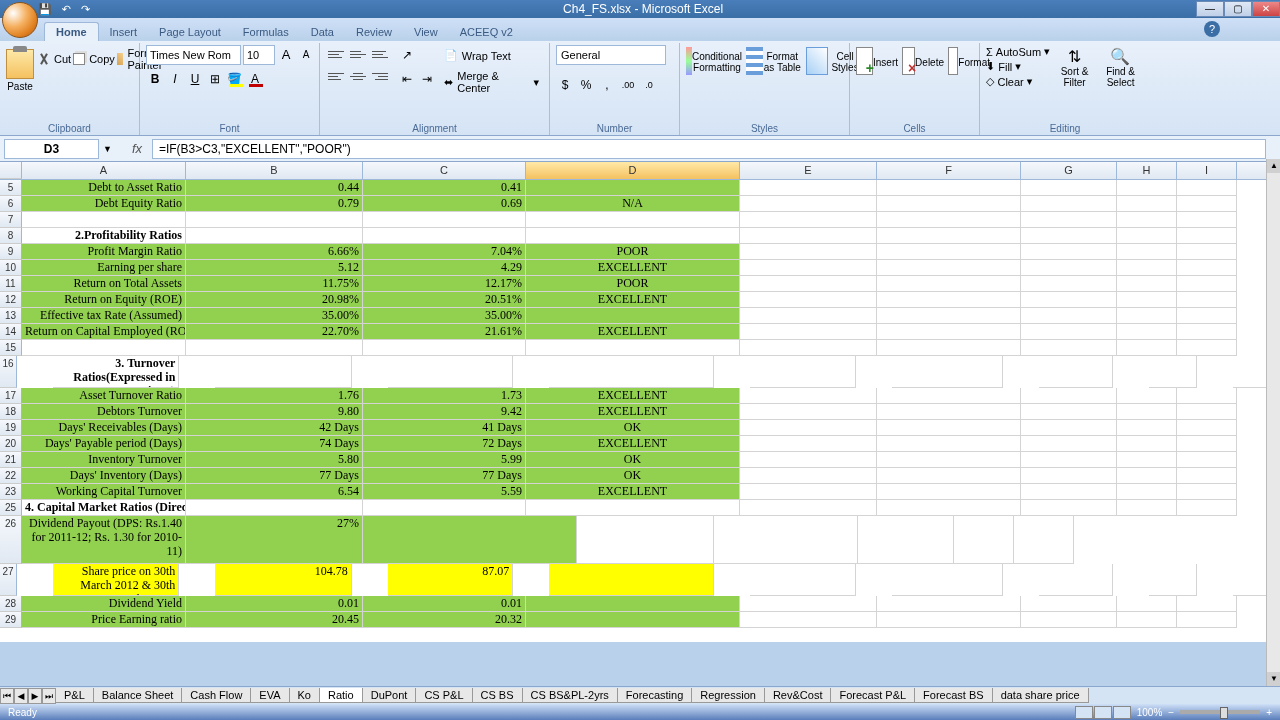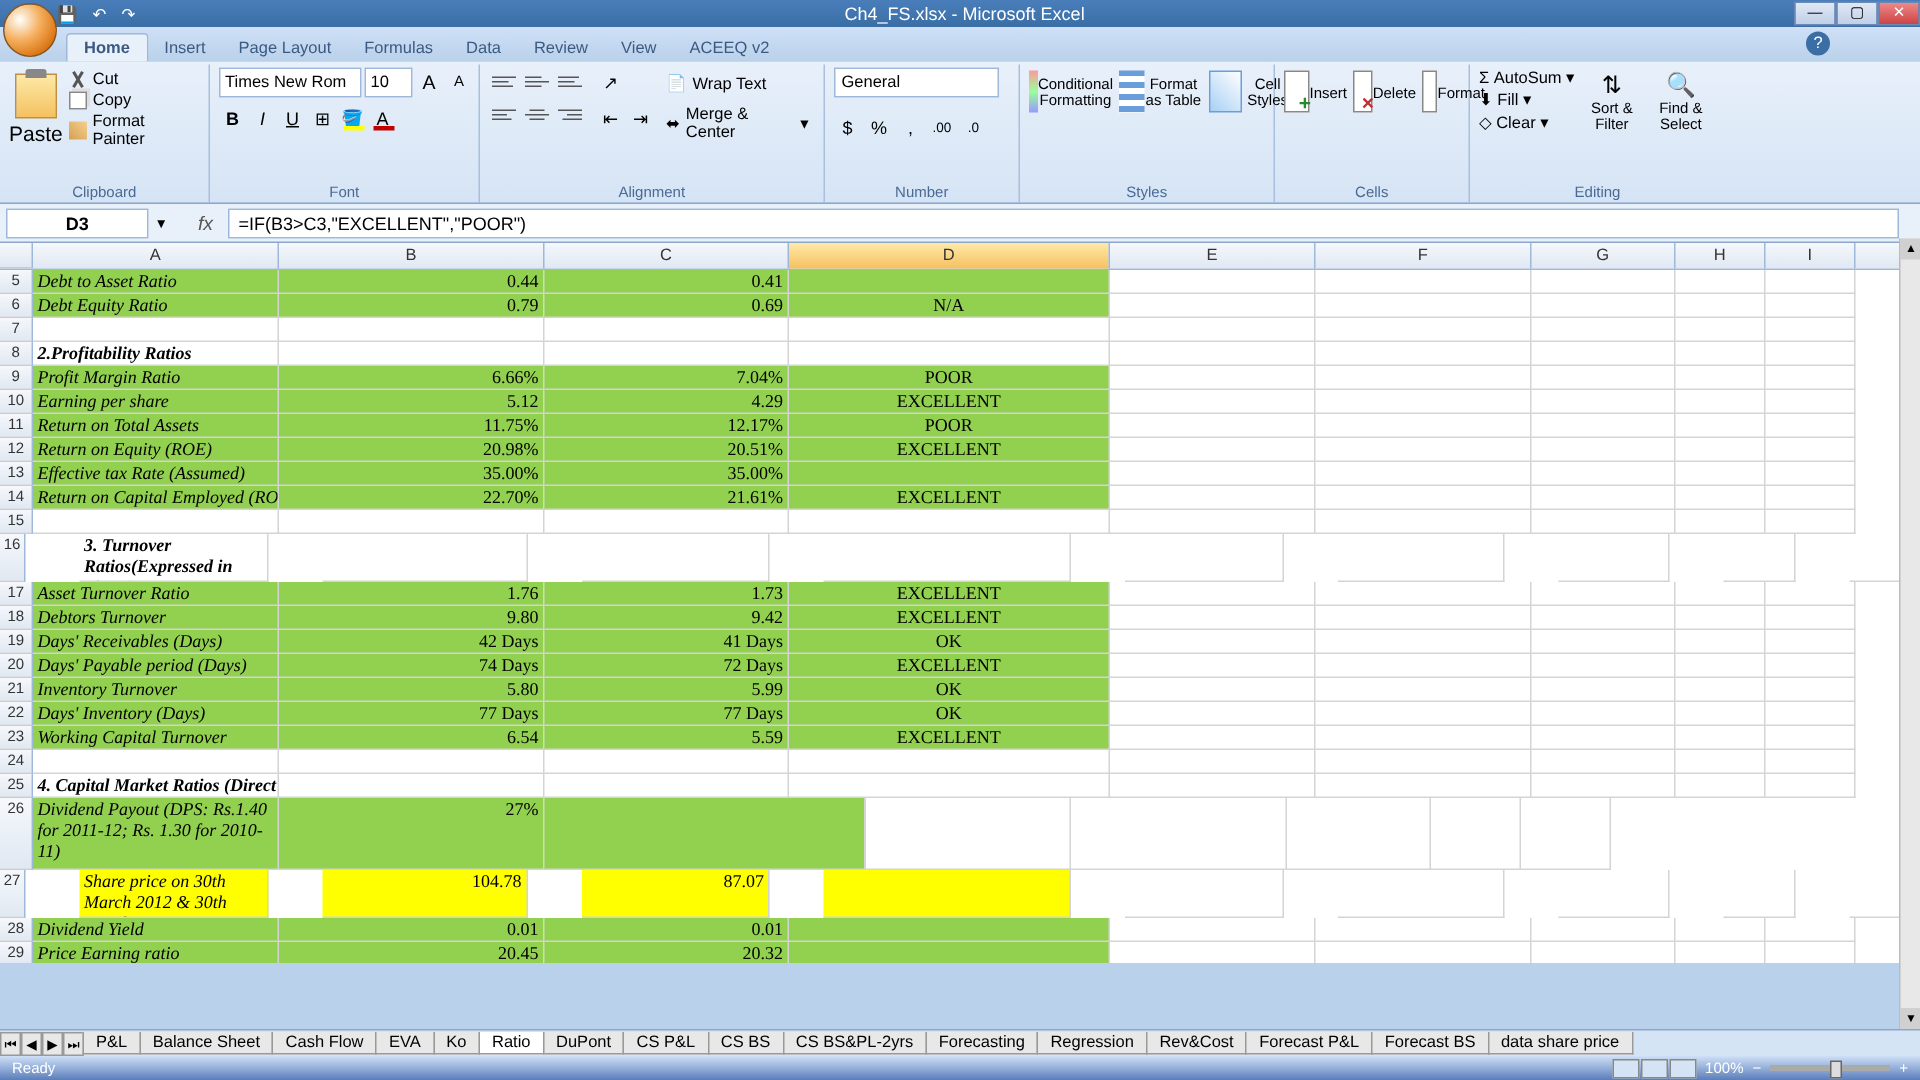--- a/index.html
+++ b/index.html
@@ -25,23 +25,23 @@
 
 
 .ribbon { height: 95px; background: linear-gradient(#e8f0fa, #d5e4f5); display: flex; border-bottom: 1px solid #8ba8cc; padding-top: 2px; }
 .group { border-right: 1px solid #a8c0dd; padding: 2px 6px; display: flex; flex-direction: column; position: relative; }
 .group-label { position: absolute; bottom: 1px; left: 0; right: 0; text-align: center; font-size: 10px; color: #4a6a95; }
 .group-body { flex: 1; display: flex; align-items: flex-start; gap: 4px; }
 
 .paste-btn { display: flex; flex-direction: column; align-items: center; width: 36px; padding-top: 4px; }
 .paste-icon { width: 28px; height: 30px; background: linear-gradient(#fde9a8,#f5c160); border: 1px solid #c09040; position: relative; }
 .paste-icon::before { content: ''; position: absolute; top: -4px; left: 6px; width: 14px; height: 6px; background: #888; border-radius: 2px 2px 0 0; }
-.paste-label { font-size: 14px; margin-top: 2px; }
-
-.small-btns { display: flex; flex-direction: column; gap: 2px; font-size: 11px; padding-top: 2px; }
+.paste-label { font-size: 10px; margin-top: 2px; }
+
+.small-btns { display: flex; flex-direction: row; gap: 2px; font-size: 11px; padding-top: 2px; }
 .small-btns div { display: flex; align-items: center; gap: 4px; }
 .cut-icon { display: inline-block; width: 12px; height: 12px; position: relative; }
 .cut-icon::before, .cut-icon::after { content: ''; position: absolute; width: 2px; height: 12px; background: #555; left: 5px; }
 .cut-icon::before { transform: rotate(30deg); }
 .cut-icon::after { transform: rotate(-30deg); }
 .copy-icon { display: inline-block; width: 12px; height: 12px; background: #fff; border: 1px solid #888; box-shadow: 2px -2px 0 #ddd; }
 .brush-icon { display: inline-block; width: 12px; height: 12px; background: linear-gradient(45deg,#d4a050,#f5d090); }
 
 .font-controls { display: flex; flex-direction: column; gap: 4px; }
 .font-row { display: flex; gap: 2px; align-items: center; }
@@ -81,21 +81,21 @@
 .grid { position: relative; height: 480px; background: #fff; overflow: hidden; }
 .col-headers { display: flex; height: 18px; background: linear-gradient(#f5f8fc,#e0e8f2); border-bottom: 1px solid #9db8d9; }
 .row-header { width: 22px; border-right: 1px solid #9db8d9; text-align: center; font-size: 10px; background: linear-gradient(#f5f8fc,#e0e8f2); border-bottom: 1px solid #ccc; line-height: 16px; color: #333; }
 .col-header { border-right: 1px solid #9db8d9; text-align: center; font-size: 11px; line-height: 17px; color: #333; }
 .col-header.selected { background: linear-gradient(#ffe9a8,#f5c160); }
 .col-A { width: 164px; } .col-B { width: 177px; } .col-C { width: 163px; } .col-D { width: 214px; } .col-E { width: 137px; } .col-F { width: 144px; } .col-G { width: 96px; } .col-H { width: 60px; } .col-I { width: 60px; }
 
 .rows { position: relative; }
 .row { display: flex; height: 16px; }
 .row .cell { border-right: 1px solid #d4d4d4; border-bottom: 1px solid #d4d4d4; font-family: 'Times New Roman', serif; font-size: 12px; padding: 0 3px; overflow: hidden; white-space: nowrap; line-height: 15px; }
-.cell.col-A { text-align: left; font-style: italic; }
+.cell.col-A { text-align: right; }
 .cell.col-B, .cell.col-C { text-align: right; }
 .cell.col-D { text-align: center; }
 .green { background: #92d050; }
 .yellow { background: #ffff00; }
 .bold { font-weight: bold; }
 .row.tall { height: 48px; }
 .row.tall .cell { white-space: normal; line-height: 14px; }
 .row.med { height: 32px; }
 .row.med .cell { white-space: normal; line-height: 14px; margin-left: 36px; }
 
@@ -574,32 +574,20 @@
         <div class="cell col-B green">6.54</div>
         <div class="cell col-C green">5.59</div>
         <div class="cell col-D green">EXCELLENT</div>
         <div class="cell col-E"></div>
         <div class="cell col-F"></div>
         <div class="cell col-G"></div>
         <div class="cell col-H"></div>
         <div class="cell col-I"></div>
       </div>
       <div class="row">
-        <div class="row-header">24</div>
-        <div class="cell col-A"></div>
-        <div class="cell col-B"></div>
-        <div class="cell col-C"></div>
-        <div class="cell col-D"></div>
-        <div class="cell col-E"></div>
-        <div class="cell col-F"></div>
-        <div class="cell col-G"></div>
-        <div class="cell col-H"></div>
-        <div class="cell col-I"></div>
-      </div>
-      <div class="row">
         <div class="row-header">25</div>
         <div class="cell col-A bold">4. Capital Market Ratios (Direct Inputs)</div>
         <div class="cell col-B"></div>
         <div class="cell col-C"></div>
         <div class="cell col-D"></div>
         <div class="cell col-E"></div>
         <div class="cell col-F"></div>
         <div class="cell col-G"></div>
         <div class="cell col-H"></div>
         <div class="cell col-I"></div>

